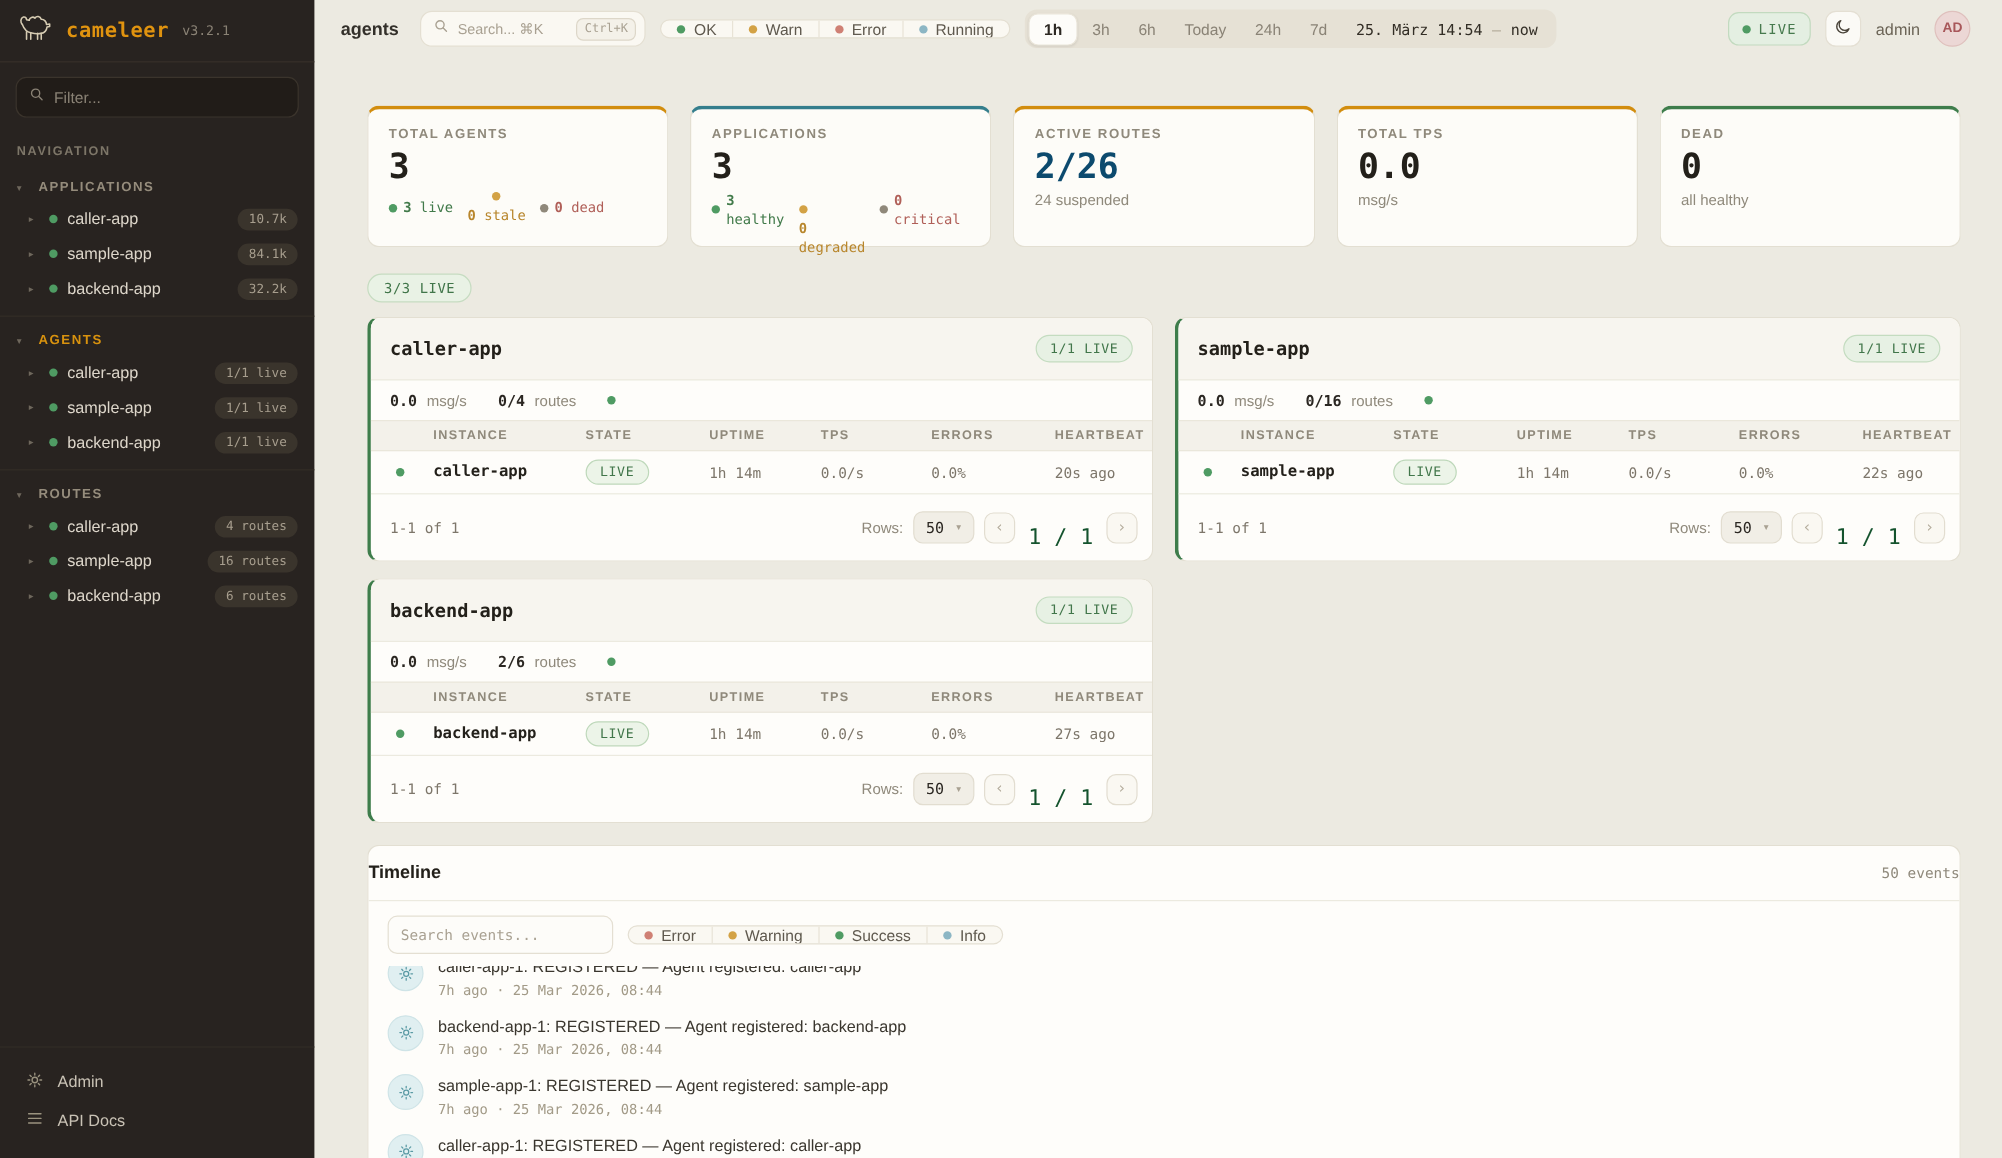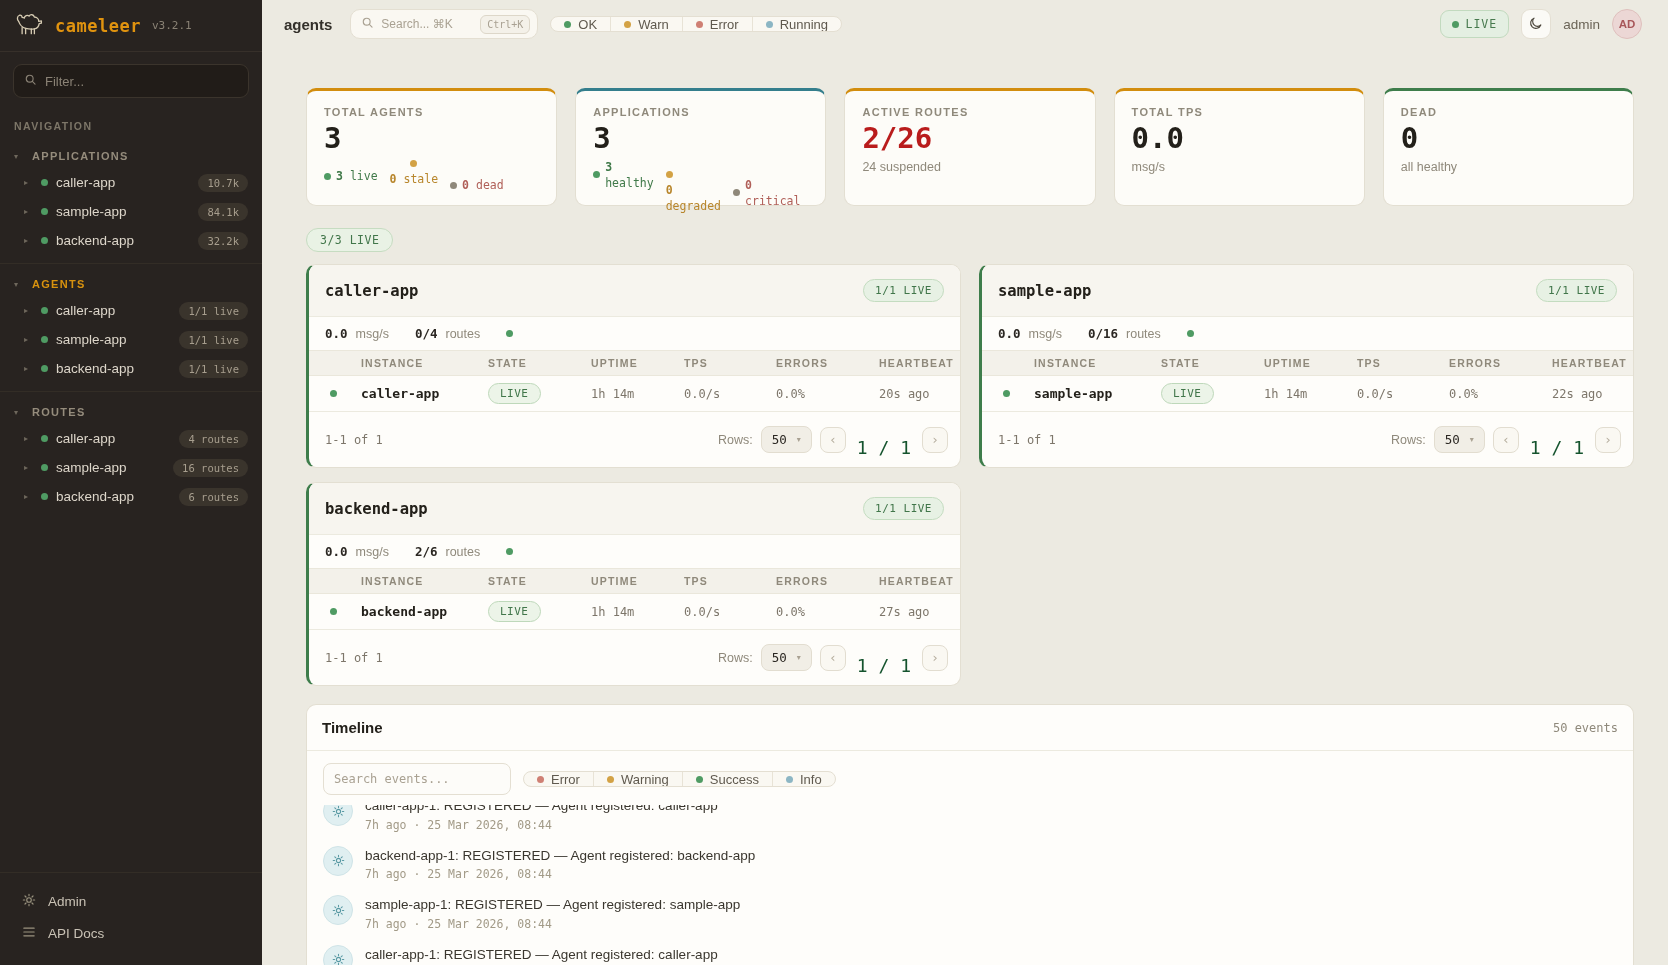--- a/index.html
+++ b/index.html
@@ -60,28 +60,28 @@
 
   .content { flex:1; overflow:hidden; padding:40px 34px 0 44px; }
 
   
   .stat-row { display:grid; grid-template-columns:repeat(5,1fr); gap:18px; }
   .stat-card { background:#fdfcf8; border:1px solid #e3dfd2; border-top:3px solid #d28d0e; border-radius:10px; padding:15px 17px; height:118px; }
   .stat-card.teal { border-top-color:#347e8c; }
   .stat-card.green { border-top-color:#3e7d4b; }
   .sc-title { font-size:11px; font-weight:bold; letter-spacing:1.3px; color:#8f897b; }
   .sc-value { font-family:"DejaVu Sans Mono",monospace; font-weight:bold; font-size:29px; color:#23201a; margin:6px 0 7px; line-height:1; }
-  .sc-value.orange { color:#b91c1c; }
+  .sc-value.orange { color:#0c4a6e; }
   .sc-sub { font-size:12.5px; color:#8f897b; }
   .sc-stats { display:flex; gap:12px; font-family:"DejaVu Sans Mono",monospace; font-size:11.5px; }
   .sl { display:flex; align-items:center; gap:5px; }
   .sl.stacked { align-items:flex-start; }
   .sl.stacked .dot { margin-top:11px; }
   .sl .txt b { font-weight:bold; }
-  .c-green { color:#417a4a; } .c-amber { color:#b8862c;flex-direction:column; } .c-red { color:#b05f58;margin-top:18px; }
+  .c-green { color:#417a4a; } .c-amber { color:#b8862c;flex-direction:column; } .c-red { color:#b05f58; }
   .stacked .txt { display:flex; flex-direction:column; line-height:1.35; }
 
   
   .overall-row { margin:22px 0 12px; }
   .overall-badge { display:inline-block; background:#e9f2e5; border:1px solid #c6dcc1; border-radius:999px; padding:4px 13px; font-family:"DejaVu Sans Mono",monospace; font-size:11.5px; color:#41764a; letter-spacing:.5px; }
 
   
   .apps-grid { display:grid; grid-template-columns:1fr 1fr; gap:14px 18px; }
   .app-card { background:#fefdfa; border:1px solid #e3dfd2; border-left:3px solid #3e7d4b; border-radius:10px; overflow:hidden; height:204px; display:flex; flex-direction:column; }
   .ac-head { background:#f7f5ef; border-bottom:1px solid #eceadf; display:flex; align-items:center; justify-content:space-between; padding:14px 16px; }
@@ -103,21 +103,21 @@
   .foot-right { margin-left:auto; display:flex; align-items:center; gap:8px; }
   .rows-label { font-size:12.5px; color:#8f897b; }
   .select { display:flex; align-items:center; gap:10px; background:#f1eee6; border:1px solid #e2ddd0; border-radius:8px; padding:5px 10px; cursor:pointer; }
   .select .val { font-family:"DejaVu Sans Mono",monospace; font-size:12.5px; color:#2b2722; }
   .select .caret { font-size:8px; color:#a9a192; }
   .pg { width:26px; height:26px; background:#faf8f2; border:1px solid #e2ddd0; border-radius:8px; color:#b5ad9d; font-size:13px; display:flex; align-items:center; justify-content:center; cursor:pointer; font-family:"DejaVu Sans",sans-serif; }
   .pg-txt { font-family:"DejaVu Sans Mono",monospace; font-size:18px; color:#14532d; padding:0 3px;margin-top:16px; }
 
   
   .timeline-card { margin-top:18px; background:#fefdfa; border:1px solid #e3dfd2; border-bottom:none; border-radius:10px 10px 0 0; height:280px; display:flex; flex-direction:column; overflow:hidden; }
-  .tl-head { display:flex; align-items:center; justify-content:space-between; padding:14px 15px; border-bottom:1px solid #eceadf; }
+  .tl-head { display:flex; align-items:center; justify-content:space-between; padding:14px 0; border-bottom:1px solid #eceadf; }
   .tl-title { font-size:15px; font-weight:bold; color:#23201a; }
   .tl-count { font-family:"DejaVu Sans Mono",monospace; font-size:12px; color:#8f897b; }
   .tl-filter { display:flex; align-items:center; gap:12px; padding:12px 16px 10px; }
   .tl-search { width:188px; height:32px; background:#fdfcf9; border:1px solid #e4dfd2; border-radius:8px; display:flex; align-items:center; padding:0 10px; }
   .tl-search input { border:none; outline:none; background:transparent; font-family:"DejaVu Sans Mono",monospace; font-size:12px; color:#6b6456; width:100%; }
   .tl-search input::placeholder { color:#a9a192; }
   .tl-events { flex:1; overflow:hidden; padding:0 16px; }
   .event { display:flex; gap:12px; padding:7px 0; cursor:pointer; }
   .event:first-child { margin-top:-16px; }
   .ev-icon { width:30px; height:30px; min-width:30px; border-radius:50%; background:#e0eff1; border:1px solid #cfe4e7; display:flex; align-items:center; justify-content:center; }
@@ -278,20 +278,33 @@
       <div class="chip">
         <span class="dot red"></span>
         <span>Error</span>
       </div>
       <div class="chip">
         <span class="dot blue"></span>
         <span>Running</span>
       </div>
     </div>
 
+    <div class="time-group">
+      <span class="tr-btn active">1h</span>
+      <span class="tr-btn">3h</span>
+      <span class="tr-btn">6h</span>
+      <span class="tr-btn">Today</span>
+      <span class="tr-btn">24h</span>
+      <span class="tr-btn">7d</span>
+      <span class="date-range">
+        <span>25. März 14:54</span>
+        <span class="date-sep">—</span>
+        <span>now</span>
+      </span>
+    </div>
 
     <div class="tb-right">
       <div class="live-badge">
         <span class="dot green"></span>
         <span>LIVE</span>
       </div>
       <div class="moon-btn">
         <span>
           <svg width="15" height="15" viewBox="0 0 16 16">
               <path d="M12.6 10.6 A5.6 5.6 0 1 1 5.4 3.4 A4.6 4.6 0 0 0 12.6 10.6 Z" fill="none" stroke="#4a443a" stroke-width="1.2" stroke-linejoin="round"></path>

